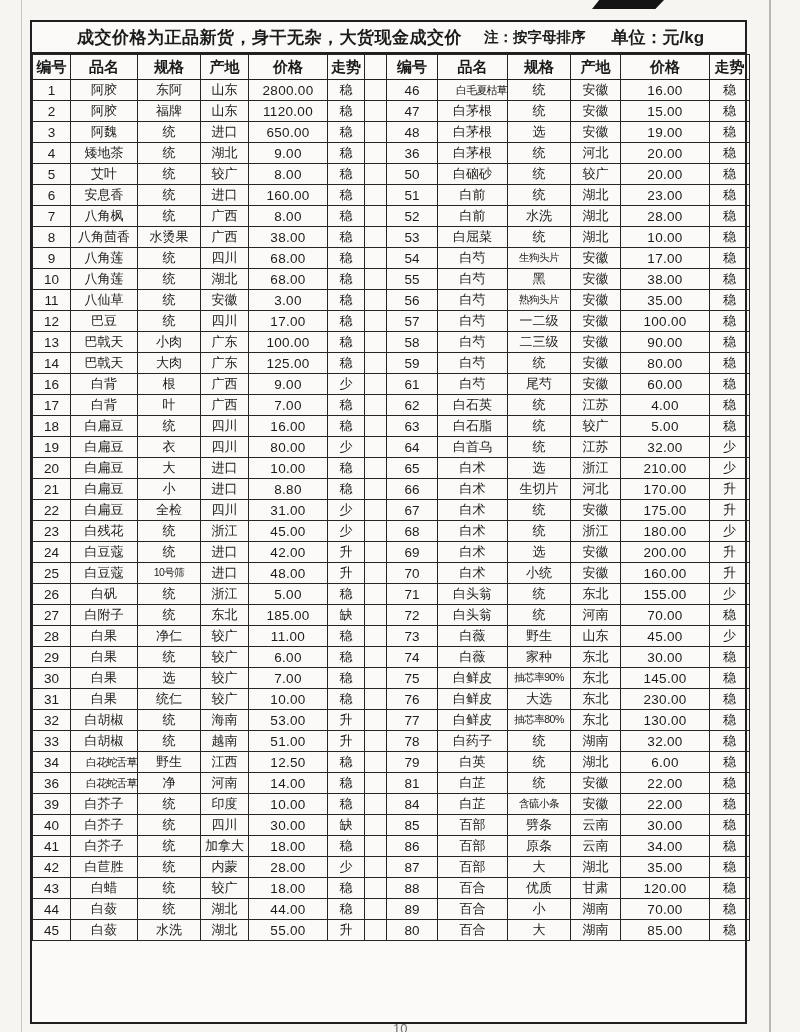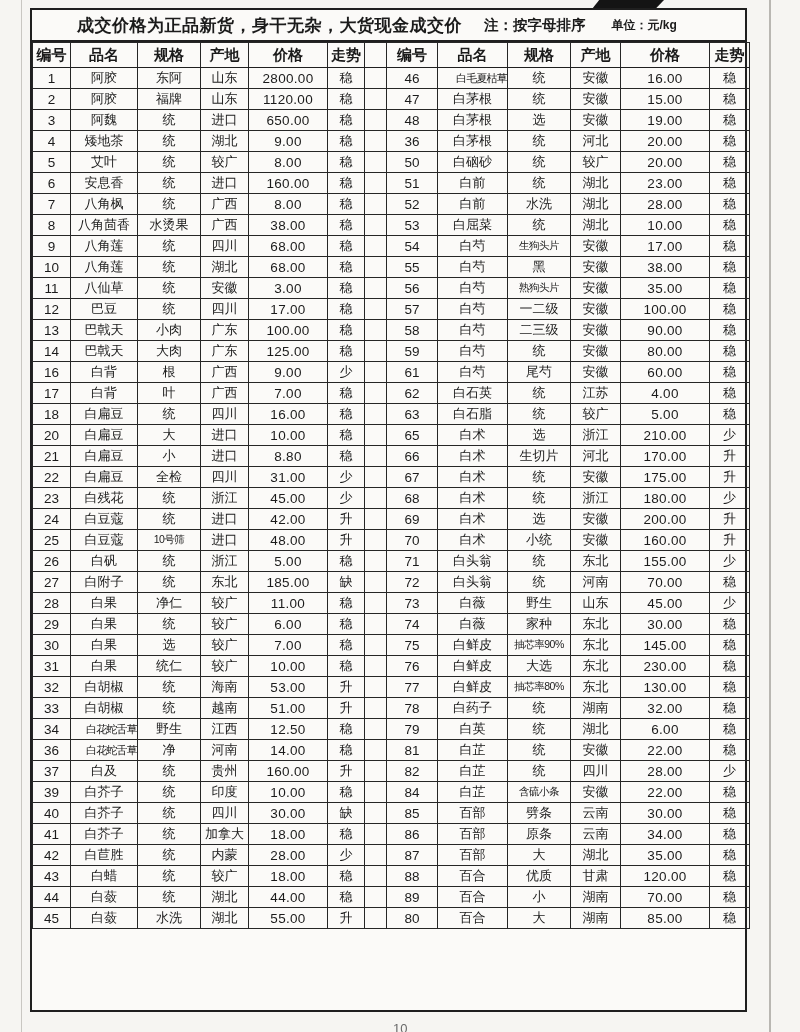--- a/index.html
+++ b/index.html
@@ -9,30 +9,30 @@
     font-family:"Liberation Sans","DejaVu Sans",sans-serif;
     color:#1b1b1b;
   }
   .scan-edge-left{position:absolute;left:21px;top:0;width:1px;height:1032px;background:#c9c7c2;}
   .scan-edge-right{position:absolute;left:769px;top:0;width:2px;height:1032px;background:#b9b7b2;}
   .scan-blob{
     position:absolute;left:592px;top:0;width:72px;height:9px;background:#141414;
     clip-path:polygon(10% 0,100% 0,88% 100%,0 100%);
   }
   .sheet{
-    position:absolute;left:30px;top:8px;width:717px;height:1004px;
+    position:absolute;left:30px;top:20px;width:717px;height:1004px;
     border:2px solid #1f1f1f;background:#fbfaf8;box-sizing:border-box;
   }
   .title-row{
     height:30px;border-bottom:2px solid #1f1f1f;
     display:flex;align-items:center;white-space:nowrap;
   }
   .title-main{font-size:17px;font-weight:bold;margin-left:45px;letter-spacing:0.5px;}
   .title-note{font-size:14.5px;font-weight:bold;margin-left:22px;}
-  .title-unit{font-size:12px;font-weight:bold;margin-left:26px;}
+  .title-unit{font-size:17px;font-weight:bold;margin-left:26px;}
   table{
     border-collapse:collapse;table-layout:fixed;width:713px;
   }
   col.w0{width:38px}col.w1{width:67px}col.w2{width:63px}col.w3{width:48px}col.w4{width:79px}col.w5{width:37px}
   col.wsp{width:22px}
   col.w6{width:51px}col.w7{width:70px}col.w8{width:63px}col.w9{width:50px}col.w10{width:89px}col.w11{width:40px}
   th,td{
     border:1px solid #262626;text-align:center;vertical-align:middle;
     padding:0;overflow:hidden;white-space:nowrap;
   }
@@ -344,20 +344,35 @@
           <td class="c5">稳</td>
           <td class="spacer"></td>
           <td class="c0">63</td>
           <td class="c1">白石脂</td>
           <td class="c2">统</td>
           <td class="c3">较广</td>
           <td class="c4">5.00</td>
           <td class="c5">稳</td>
         </tr>
         <tr>
+          <td class="c0">19</td>
+          <td class="c1">白扁豆</td>
+          <td class="c2">衣</td>
+          <td class="c3">四川</td>
+          <td class="c4">80.00</td>
+          <td class="c5">少</td>
+          <td class="spacer"></td>
+          <td class="c0">64</td>
+          <td class="c1">白首乌</td>
+          <td class="c2">统</td>
+          <td class="c3">江苏</td>
+          <td class="c4">32.00</td>
+          <td class="c5">少</td>
+        </tr>
+        <tr>
           <td class="c0">20</td>
           <td class="c1">白扁豆</td>
           <td class="c2">大</td>
           <td class="c3">进口</td>
           <td class="c4">10.00</td>
           <td class="c5">稳</td>
           <td class="spacer"></td>
           <td class="c0">65</td>
           <td class="c1">白术</td>
           <td class="c2">选</td>
@@ -582,35 +597,20 @@
           <td class="c3">河南</td>
           <td class="c4">14.00</td>
           <td class="c5">稳</td>
           <td class="spacer"></td>
           <td class="c0">81</td>
           <td class="c1">白芷</td>
           <td class="c2">统</td>
           <td class="c3">安徽</td>
           <td class="c4">22.00</td>
           <td class="c5">稳</td>
-        </tr>
-        <tr>
-          <td class="c0">37</td>
-          <td class="c1">白及</td>
-          <td class="c2">统</td>
-          <td class="c3">贵州</td>
-          <td class="c4">160.00</td>
-          <td class="c5">升</td>
-          <td class="spacer"></td>
-          <td class="c0">82</td>
-          <td class="c1">白芷</td>
-          <td class="c2">统</td>
-          <td class="c3">四川</td>
-          <td class="c4">28.00</td>
-          <td class="c5">少</td>
         </tr>
         <tr>
           <td class="c0">39</td>
           <td class="c1">白芥子</td>
           <td class="c2">统</td>
           <td class="c3">印度</td>
           <td class="c4">10.00</td>
           <td class="c5">稳</td>
           <td class="spacer"></td>
           <td class="c0">84</td>

